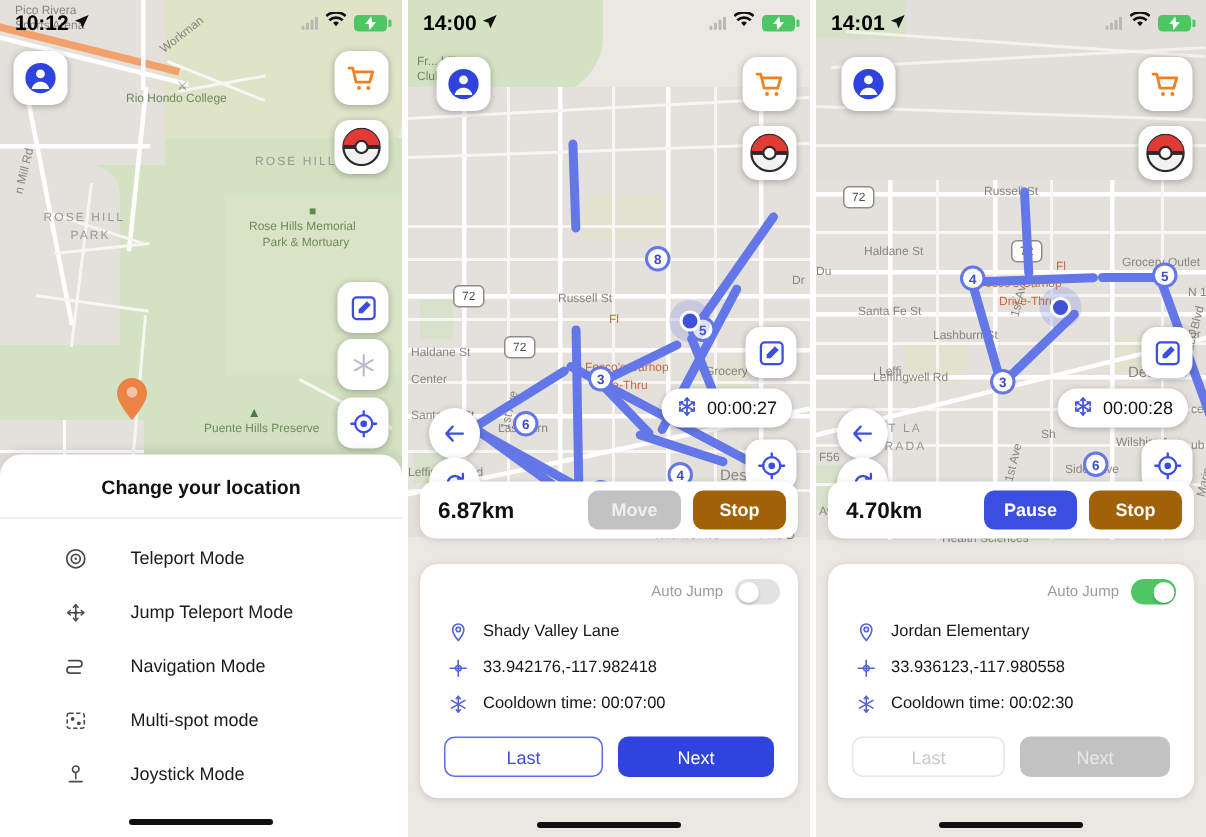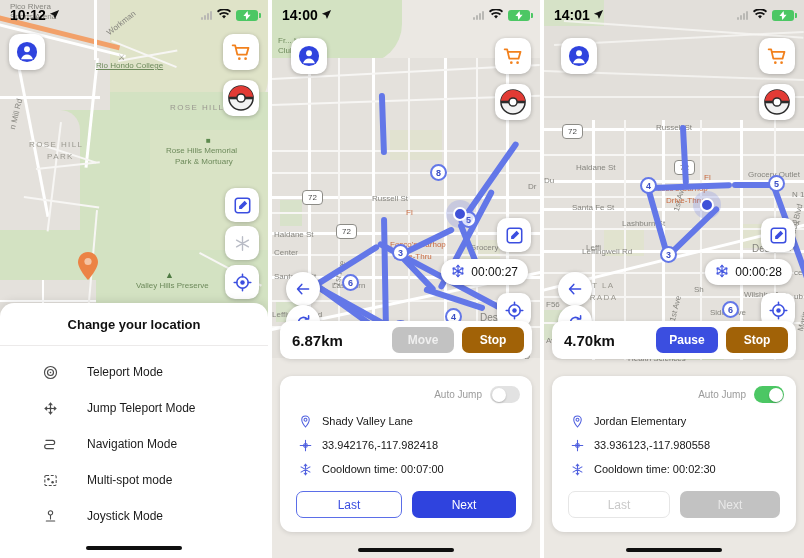--- a/index.html
+++ b/index.html
@@ -303,28 +303,28 @@
     <div class="road thin" style="left:60px;top:122px;width:2px;height:110px;transform:rotate(7deg);"></div>
     <div class="road" style="left:0;top:300px;width:96px;height:2px;"></div>
     <div class="road" style="left:0;top:318px;width:96px;height:2px;"></div>
     <div class="road" style="left:42px;top:280px;width:2px;height:60px;"></div>
     <div class="road thin" style="left:96px;top:210px;width:2px;height:130px;transform:rotate(5deg);"></div>
     <div class="road thin" style="left:200px;top:252px;width:70px;height:2px;transform:rotate(28deg);"></div>
 
     <div class="maplabel" style="left:10px;top:2px;">Pico Rivera</div>
     <div class="maplabel" style="left:10px;top:12px;">Sports Arena</div>
     <div class="maplabel rot" style="left:105px;top:30px;">Workman</div>
-    <div class="maplabel green" style="left:96px;top:61px;text-decoration:underline;">Rio Hondo College</div>
+    <div class="maplabel green" style="left:84px;top:61px;">Rio Hondo College</div>
     <div class="maplabel caps" style="left:170px;top:103px;">ROSE HILL</div>
     <div class="maplabel green" style="left:166px;top:146px;">Rose Hills Memorial</div>
     <div class="maplabel green" style="left:175px;top:157px;">Park &amp; Mortuary</div>
     <div class="maplabel caps" style="left:29px;top:140px;">ROSE HILL</div>
     <div class="maplabel caps" style="left:47px;top:152px;">PARK</div>
     <div class="maplabel" style="left:14px;top:313px;">Whittier St</div>
-    <div class="maplabel green" style="left:136px;top:281px;">Valley Hills Preserve</div>
+    <div class="maplabel green" style="left:136px;top:281px;">Puente Hills Preserve</div>
     <div class="maplabel rot90" style="left:8px;top:128px;">n Mill Rd</div>
     <div class="maplabel" style="left:0px;top:324px;">Dr</div>
 
     <div style="position:absolute;left:118px;top:53px;color:#8b8a82;font-size:8px;">⚔</div>
     <div style="position:absolute;left:206px;top:136px;color:#5d8a4e;font-size:8px;">■</div>
     <div style="position:absolute;left:165px;top:270px;color:#4e7a42;font-size:9px;">▲</div>
 
     <div style="position:absolute;left:78px;top:252px;z-index:20;">
       <svg width="20" height="28" viewBox="0 0 20 28">
             <path d="M10 0C4.5 0 0 4.5 0 10c0 7 10 18 10 18s10-11 10-18C20 4.5 15.5 0 10 0z" fill="#ec8345"></path>

